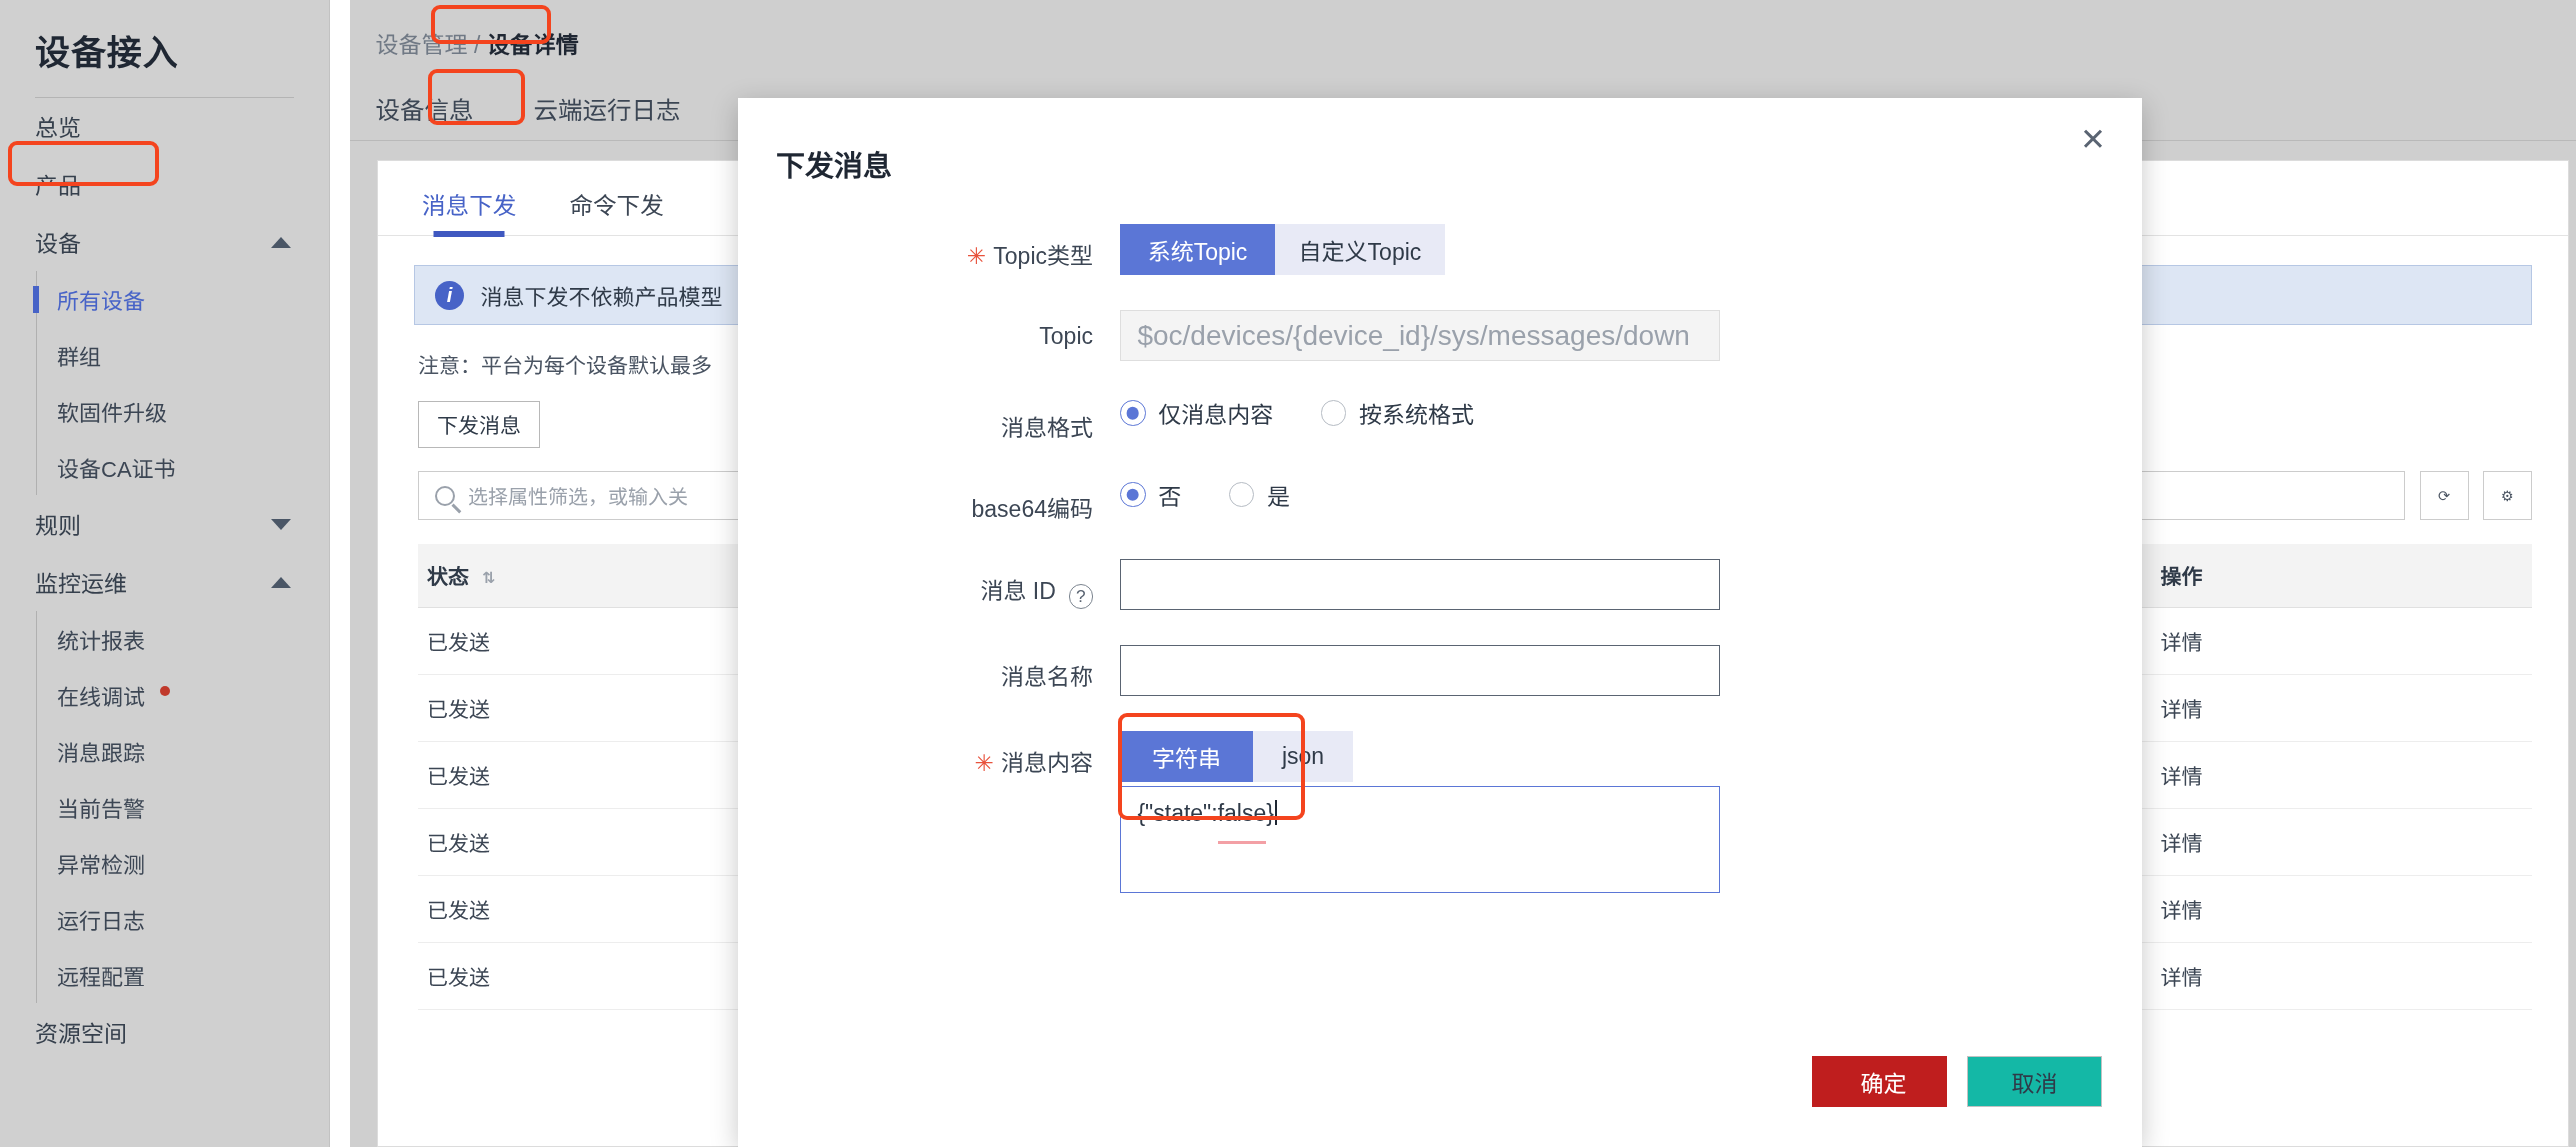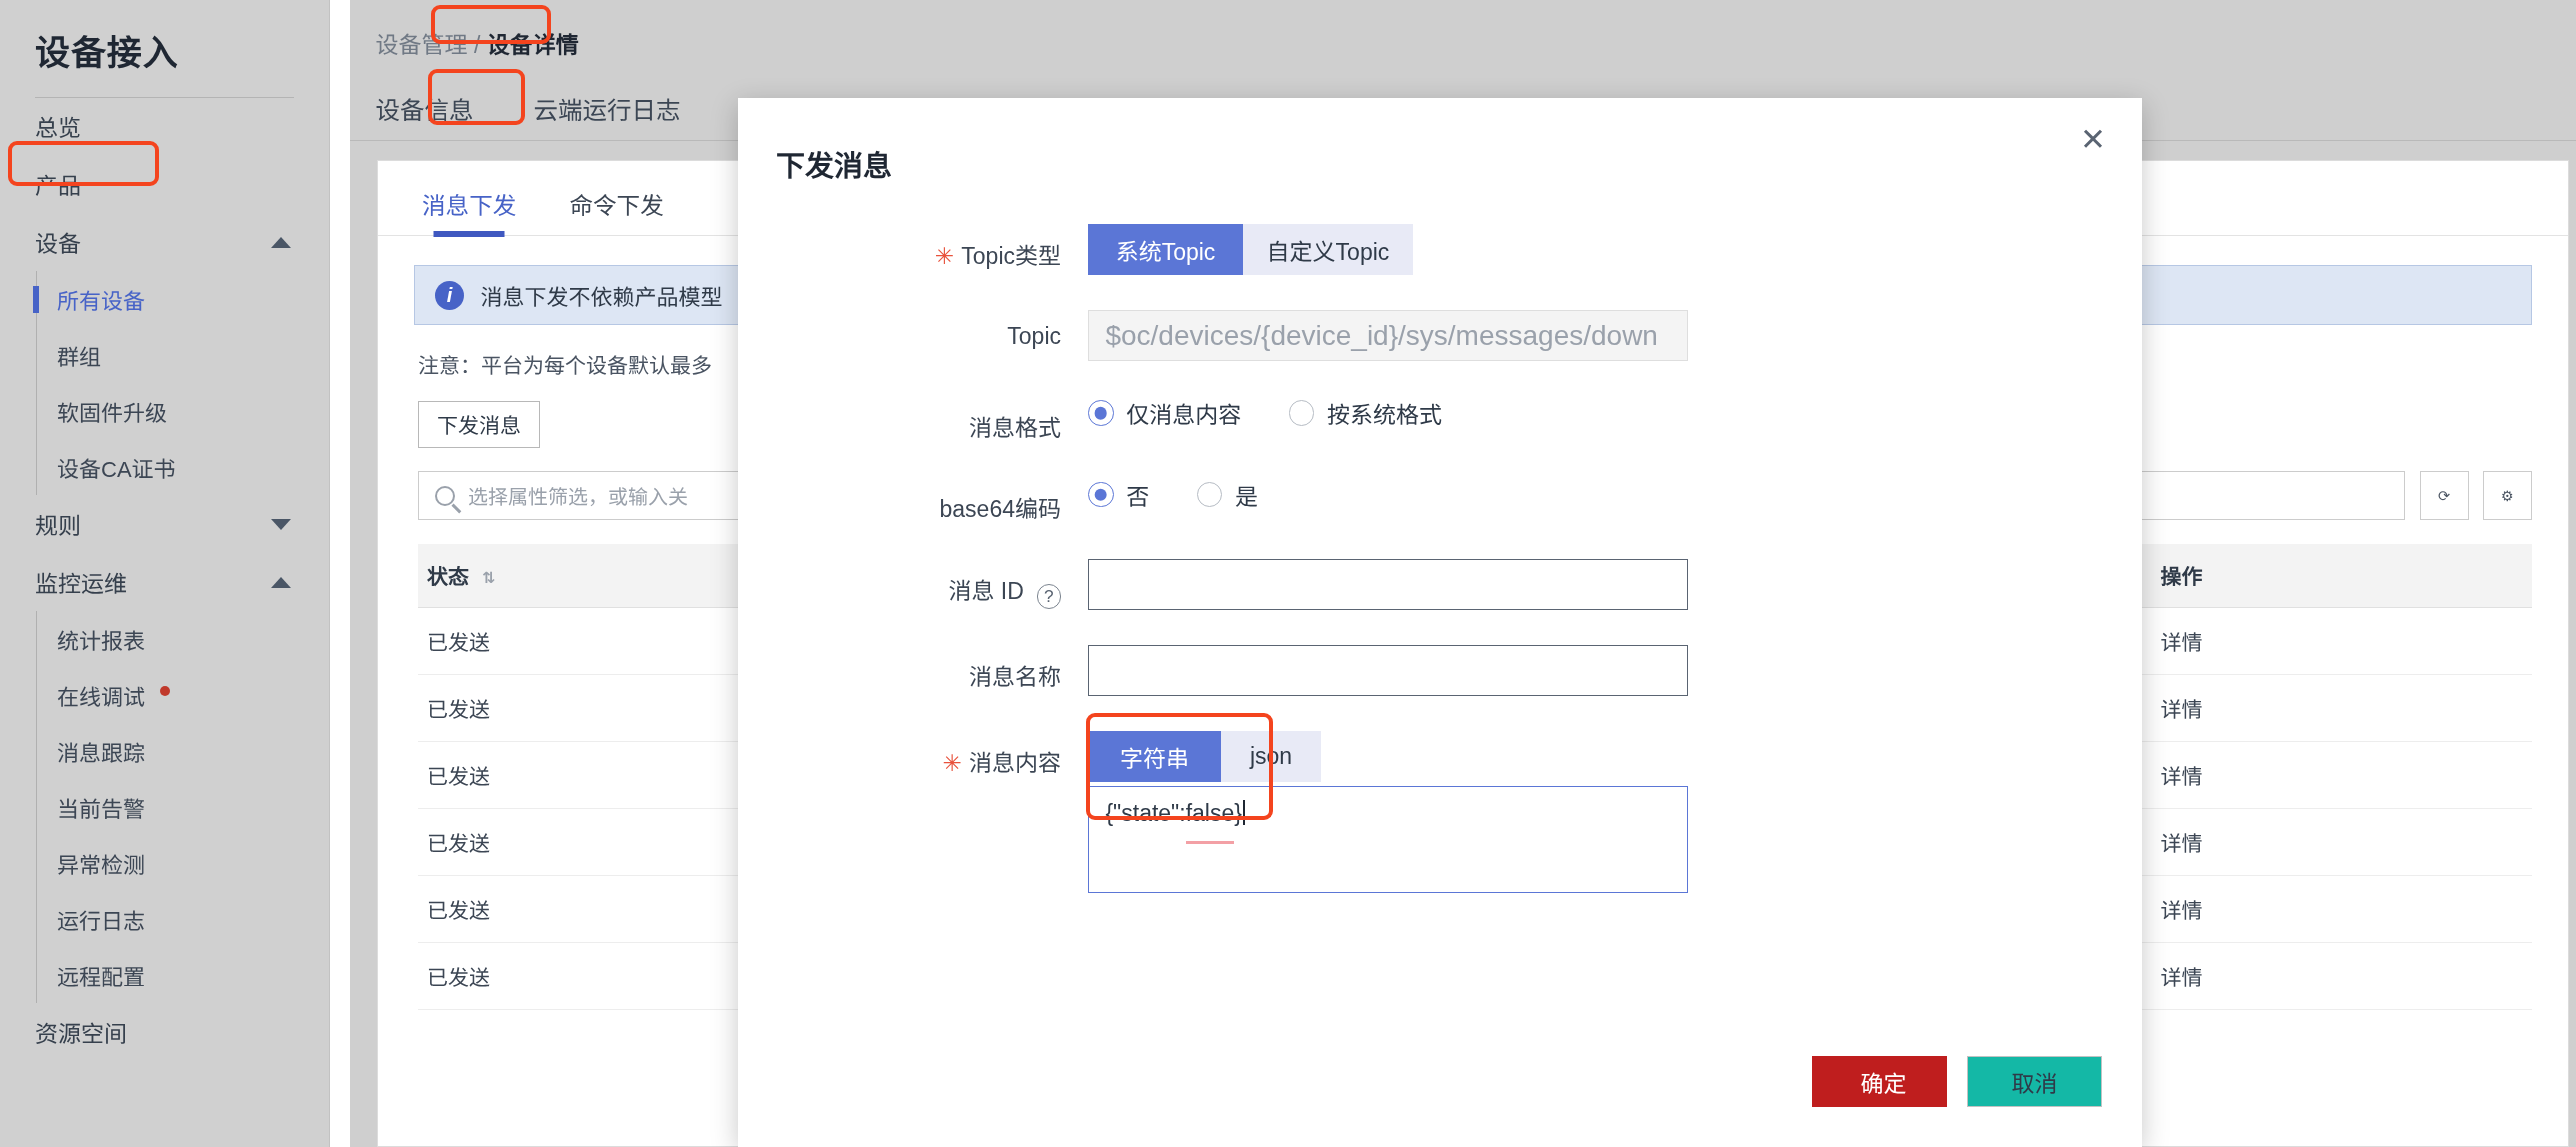--- a/index.html
+++ b/index.html
@@ -218,21 +218,21 @@
   .modal-title {
     padding: 44px 0 0 38px;
     font-size: 29px; font-weight: 700; color: #1f2733;
   }
   .form { padding: 40px 0 0 0; }
   .form-row {
     display: flex; align-items: flex-start;
     margin-bottom: 35px;
   }
   .form-label {
-    width: 350px; text-align: right;
+    width: 382px; text-align: right;
     padding-right: 27px; padding-top: 12.7px;
     font-size: 23px; color: #3c4654;
     white-space: nowrap;
   }
   .req-star { color: #e8523c; margin-right: 7.3px; }
   .help-glyph {
     display: inline-flex; align-items: center; justify-content: center;
     width: 24.5px; height: 24.5px; border: 1.8px solid #7b848f;
     border-radius: 50%; font-size: 17.3px; color: #5a6472;
     margin-left: 12.7px; vertical-align: -2.7px;

